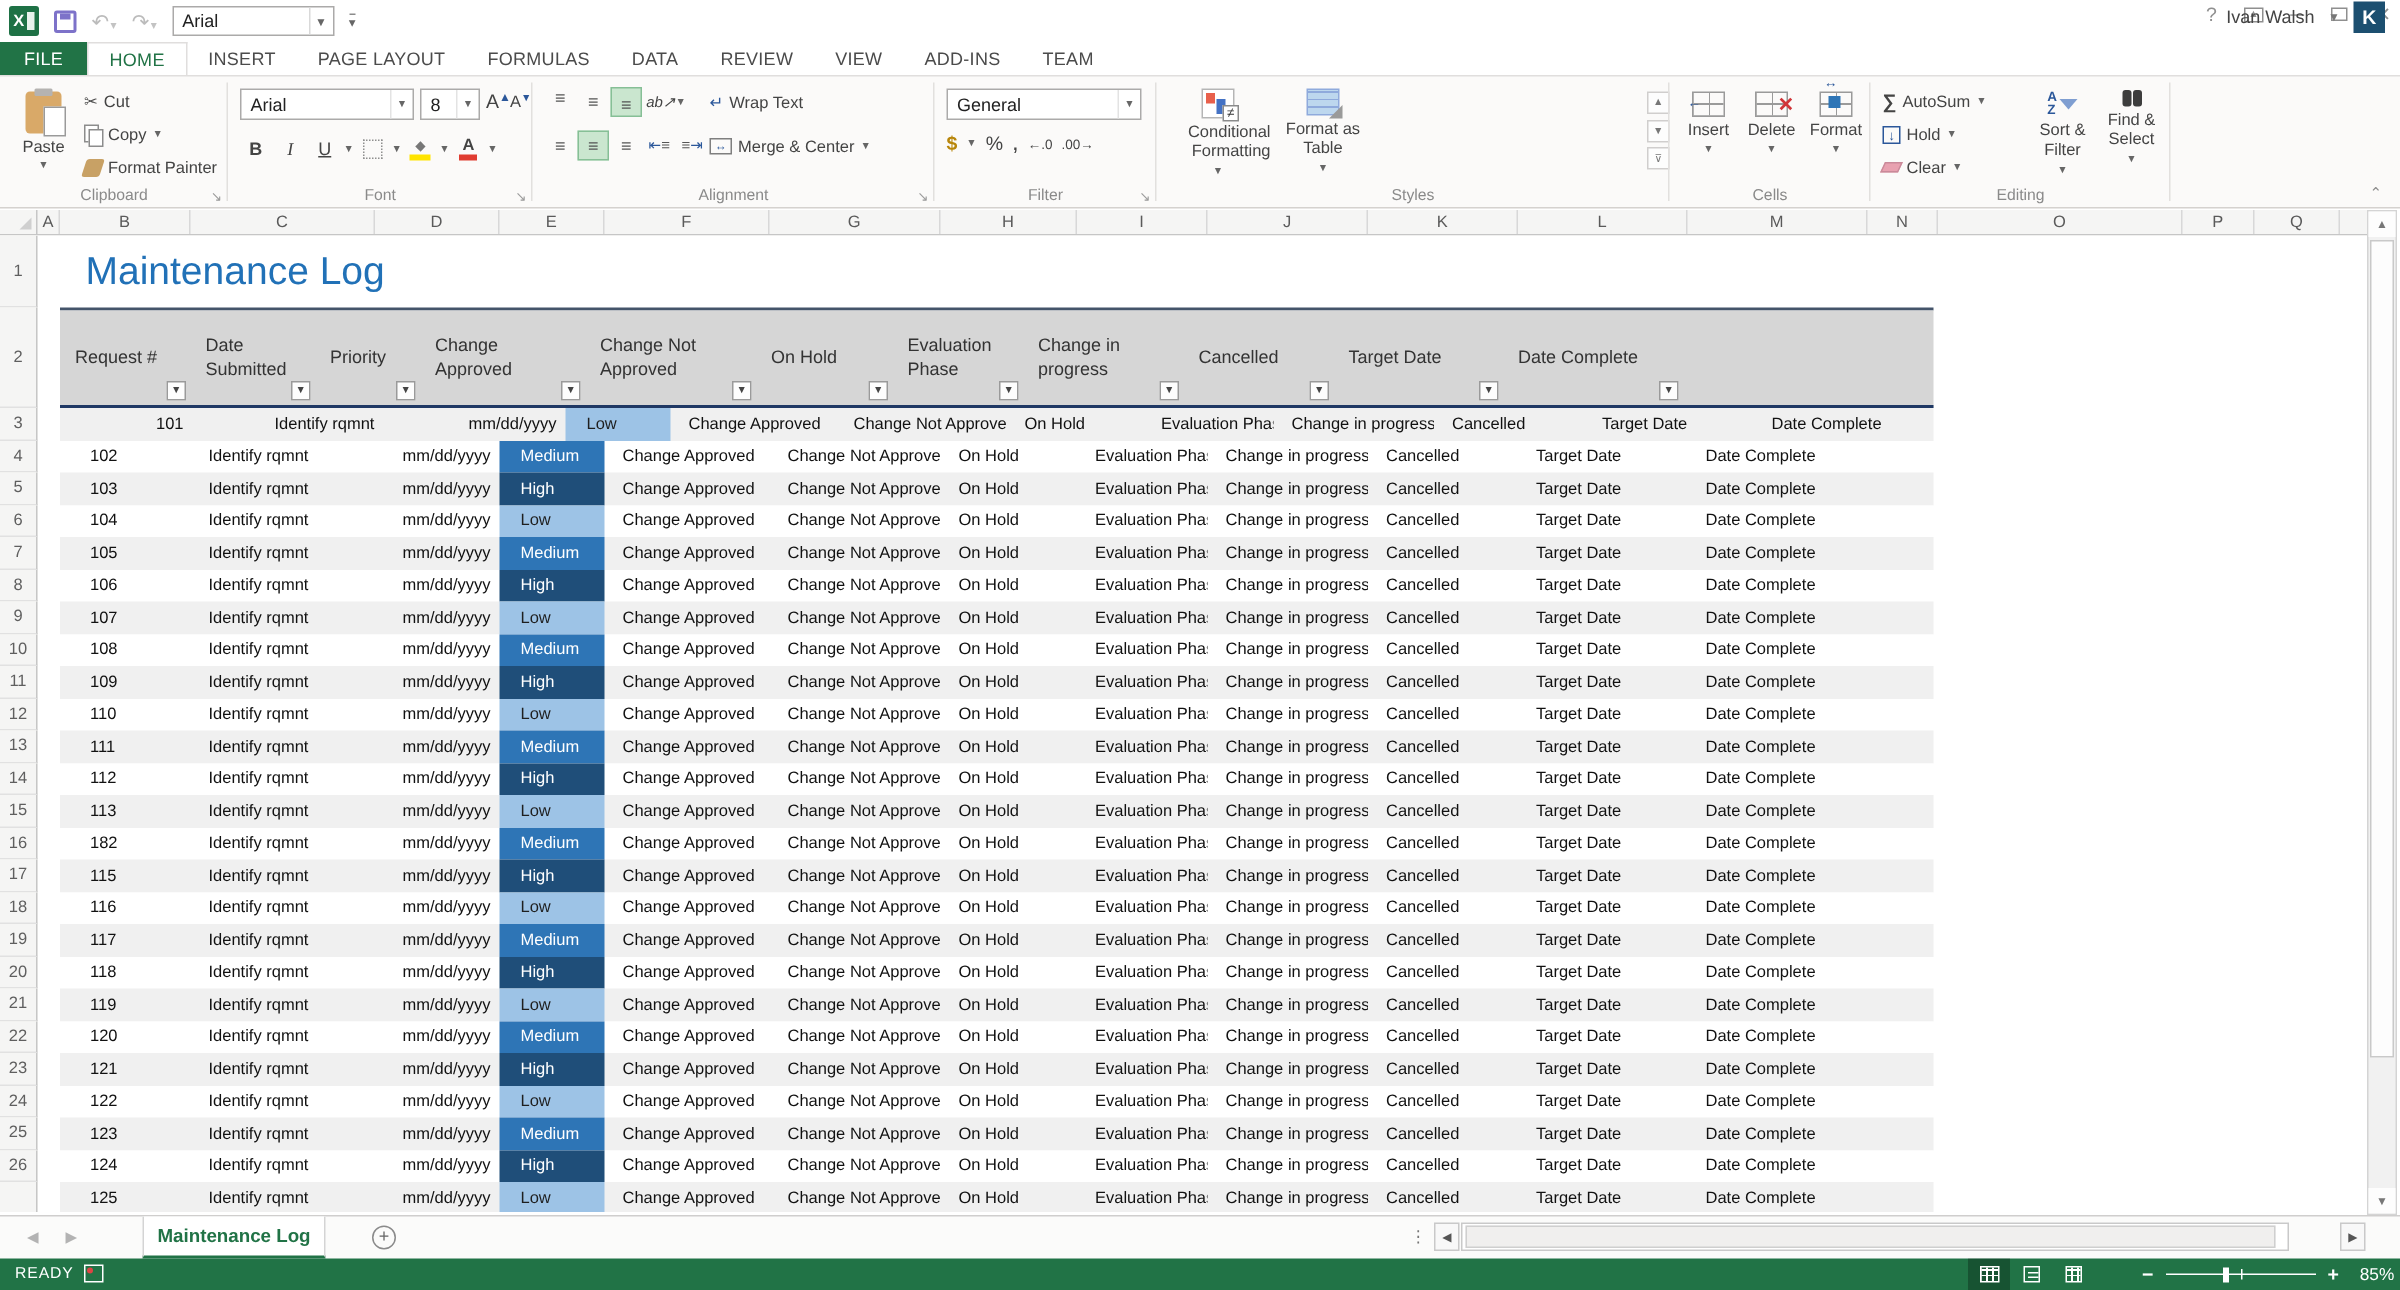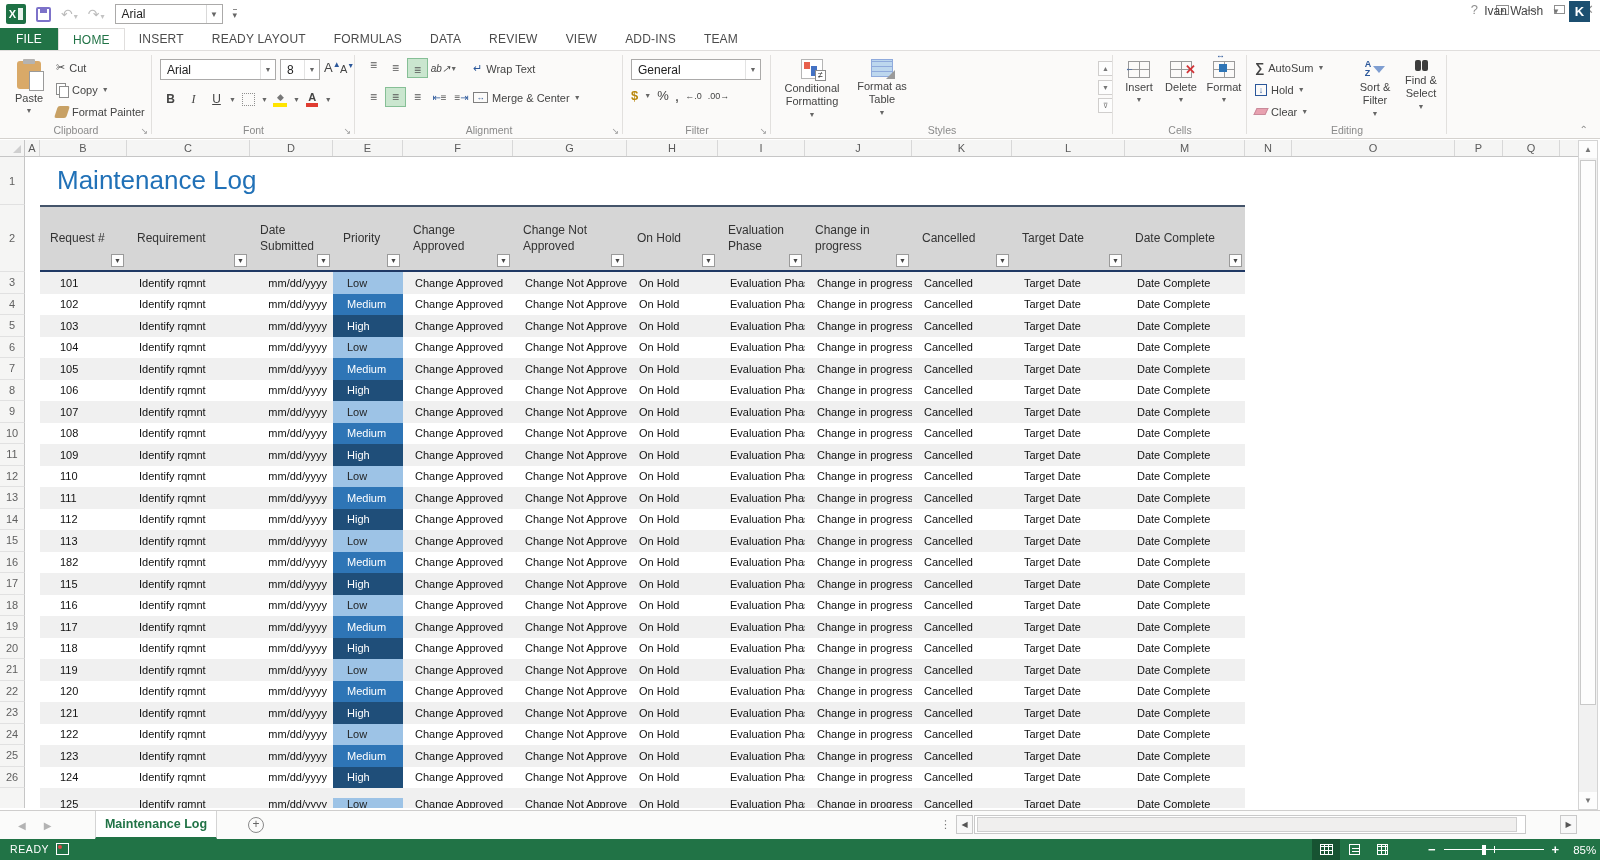--- a/index.html
+++ b/index.html
@@ -199,21 +199,21 @@
     <span>─</span>
     <span class="wc-restore"></span>
     <span>✕</span>
   </div>
 </div>
 
 <div class="tabrow" id="tabrow">
     <div class="tab file">FILE</div>
     <div class="tab active">HOME</div>
     <div class="tab">INSERT</div>
-    <div class="tab">READY LAYOUT</div>
+    <div class="tab">PAGE LAYOUT</div>
     <div class="tab">FORMULAS</div>
     <div class="tab">DATA</div>
     <div class="tab">REVIEW</div>
     <div class="tab">VIEW</div>
     <div class="tab">ADD-INS</div>
     <div class="tab">TEAM</div>
   </div>
 <div class="account">
   <span class="account-name">Ivan Walsh</span>
   <span class="account-caret">▼</span>
@@ -351,21 +351,21 @@
     <span class="launcher">↘</span>
   </div>
 
   <div class="rgroup" style="width:342px">
     <div class="rbtn-lg" style="position:absolute;left:6px;top:4px;width:70px;line-height:1.2">
       <span class="cf-icon">
           <i class="r"></i>
           <i class="b"></i>
           <i class="badge">≠</i>
         </span>
-      <span style="text-align:center">Conditional Formatting</span>
+      <span style="text-align:right">Conditional Formatting</span>
       <span class="caret">▼</span>
     </div>
     <div class="rbtn-lg" style="position:absolute;left:80px;top:4px;width:62px;line-height:1.2">
       <span class="fat-icon"></span>
       <span style="text-align:center">Format as Table</span>
       <span class="caret">▼</span>
     </div>
     <div class="gal-scroll" style="position:absolute;left:327px;top:9px;height:54px">
       <span>▲</span>
       <span>▼</span>
@@ -491,24 +491,20 @@
       <div class="rowcell" style="height: 21.5px;">26</div>
       <div class="rowcell" style="height: 21.5px;"></div>
     </div>
   <div class="sheet-title">Maintenance Log</div>
   <div class="mtable">
     <div class="thead" id="thead">
         <div class="th" style="width: 87px;">
           <span>Request #</span>
           <span class="filterbtn">▼</span>
         </div>
-        <div class="th" style="width: 123px;">
-          <span>Requirement</span>
-          <span class="filterbtn">▼</span>
-        </div>
         <div class="th" style="width: 83px;">
           <span>Date Submitted</span>
           <span class="filterbtn">▼</span>
         </div>
         <div class="th" style="width: 70px;">
           <span>Priority</span>
           <span class="filterbtn">▼</span>
         </div>
         <div class="th" style="width: 110px;">
           <span>Change Approved</span>
@@ -537,21 +533,21 @@
         <div class="th" style="width: 113px;">
           <span>Target Date</span>
           <span class="filterbtn">▼</span>
         </div>
         <div class="th" style="width: 120px;">
           <span>Date Complete</span>
           <span class="filterbtn">▼</span>
         </div>
       </div>
     <div id="tbody">
-        <div class="trow" style="background: rgb(240, 240, 240);">
+        <div class="trow" style="background: rgb(240, 240, 240); padding-left: 44px;">
           <div class="td c0" style="width: 87px;">101</div>
           <div class="td c1" style="width: 123px;">Identify rqmnt</div>
           <div class="td c2" style="width: 83px;">mm/dd/yyyy</div>
           <div class="td c3" style="width: 70px; background: rgb(157, 195, 230); color: rgb(31, 31, 31);">Low</div>
           <div class="td c4" style="width: 110px;">Change Approved</div>
           <div class="td c5" style="width: 114px;">Change Not Approved</div>
           <div class="td c6" style="width: 91px;">On Hold</div>
           <div class="td c7" style="width: 87px;">Evaluation Phase</div>
           <div class="td c8" style="width: 107px;">Change in progress</div>
           <div class="td c9" style="width: 100px;">Cancelled</div>
@@ -873,21 +869,21 @@
           <div class="td c3" style="width: 70px; background: rgb(31, 78, 121); color: rgb(255, 255, 255);">High</div>
           <div class="td c4" style="width: 110px;">Change Approved</div>
           <div class="td c5" style="width: 114px;">Change Not Approved</div>
           <div class="td c6" style="width: 91px;">On Hold</div>
           <div class="td c7" style="width: 87px;">Evaluation Phase</div>
           <div class="td c8" style="width: 107px;">Change in progress</div>
           <div class="td c9" style="width: 100px;">Cancelled</div>
           <div class="td c10" style="width: 113px;">Target Date</div>
           <div class="td c11" style="width: 120px;">Date Complete</div>
         </div>
-        <div class="trow" style="background: rgb(240, 240, 240); align-items: flex-end;">
+        <div class="trow" style="background: rgb(240, 240, 240);">
           <div class="td c0" style="width: 87px;">125</div>
           <div class="td c1" style="width: 123px;">Identify rqmnt</div>
           <div class="td c2" style="width: 83px;">mm/dd/yyyy</div>
           <div class="td c3" style="width: 70px; background: rgb(157, 195, 230); color: rgb(31, 31, 31);">Low</div>
           <div class="td c4" style="width: 110px;">Change Approved</div>
           <div class="td c5" style="width: 114px;">Change Not Approved</div>
           <div class="td c6" style="width: 91px;">On Hold</div>
           <div class="td c7" style="width: 87px;">Evaluation Phase</div>
           <div class="td c8" style="width: 107px;">Change in progress</div>
           <div class="td c9" style="width: 100px;">Cancelled</div>

